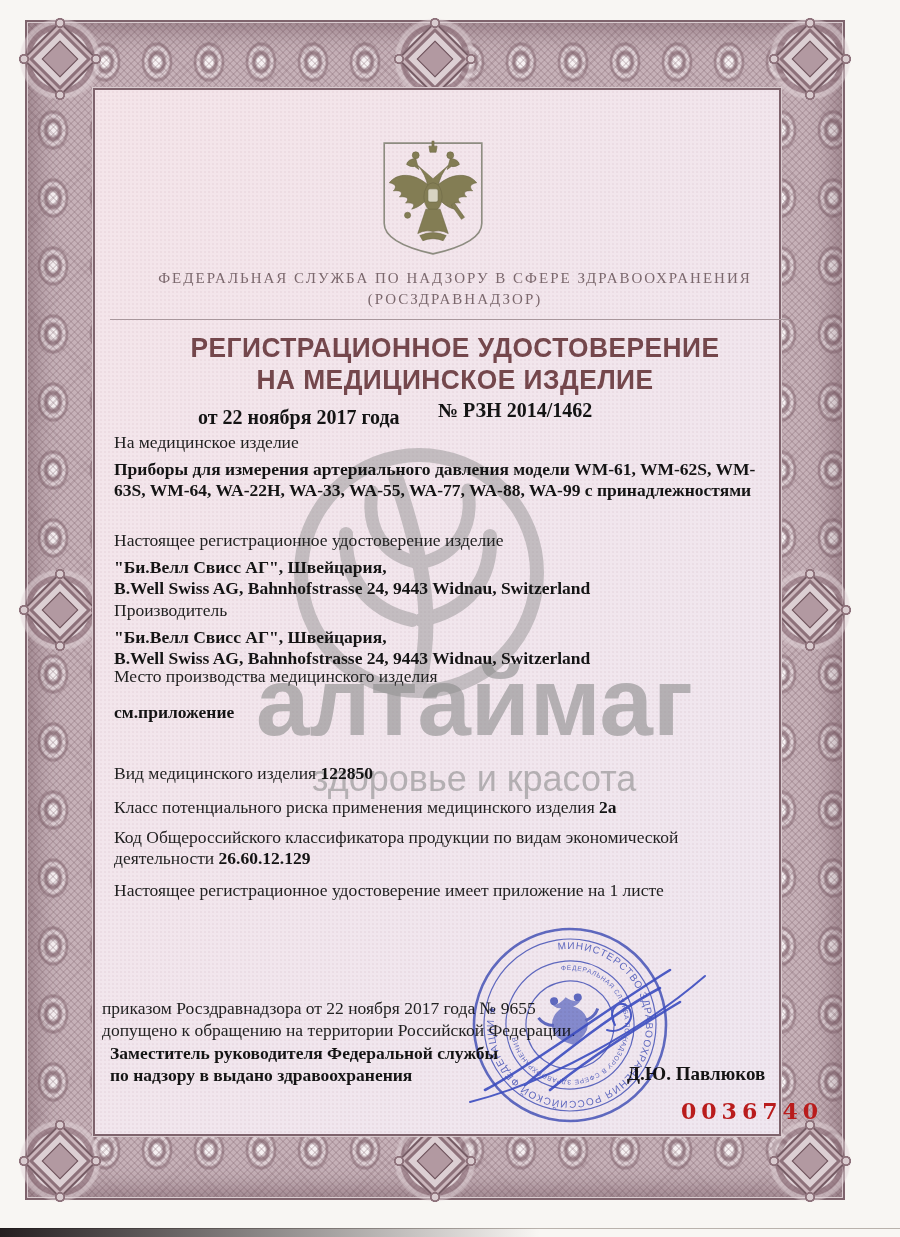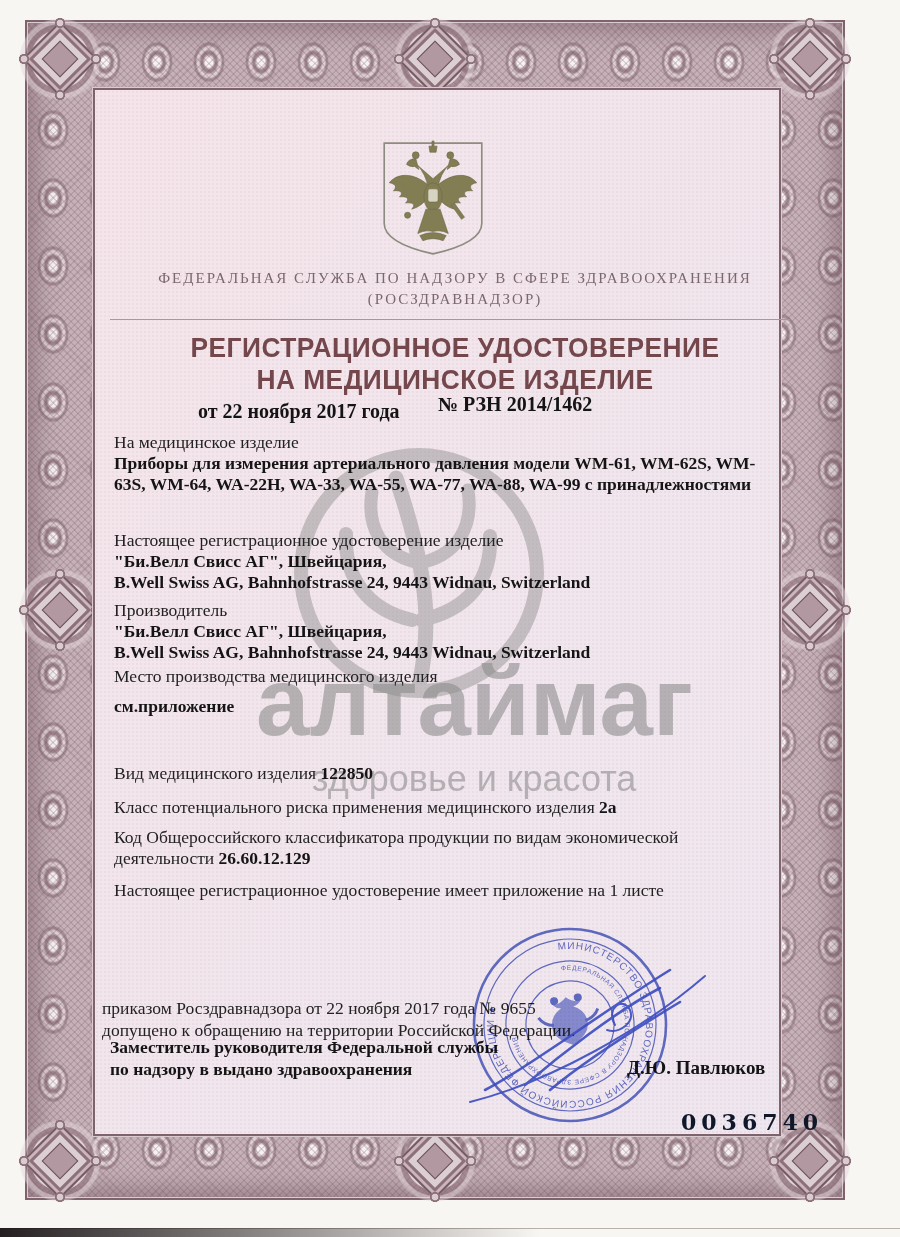--- a/index.html
+++ b/index.html
@@ -33,25 +33,25 @@
     background:radial-gradient(circle,#d9cbcf 40%, #8d717a 42% 58%, rgba(0,0,0,0) 62%);}
   .orn .t-n{left:38px;top:2px}.orn .t-s{left:38px;bottom:2px}.orn .t-w{left:2px;top:38px}.orn .t-e{right:2px;top:38px}
   
   .abs{position:absolute;}
   .agency{width:690px;left:110px;text-align:center;color:#7b686d;font-size:15px;letter-spacing:2px;}
   .divider{left:110px;top:319px;width:680px;height:1px;background:#a8979c;}
   .title{width:690px;left:110px;text-align:center;color:#74474c;
     font-family:"Liberation Sans",sans-serif;font-weight:bold;font-size:28px;letter-spacing:.5px;
     transform:scaleX(.94);}
   .ln{font-size:17.5px;line-height:21px;}
-  b,.b{font-weight:bold;color:#141414;}
+  b,.b{font-weight:bold;color:#141414;margin-top:6px;}
   .wm{color:#8d8d8d;opacity:.6;font-family:"Liberation Sans",sans-serif;z-index:1;}
   .txt{z-index:2;}
   .stamp-layer{z-index:3;}
-  .serial{font-family:"DejaVu Serif",serif;font-weight:bold;font-size:22px;letter-spacing:5px;color:#0f172a;margin-top:11px;}
+  .serial{font-family:"DejaVu Serif",serif;font-weight:bold;font-size:22px;letter-spacing:5px;color:#b91c1c;}
   .scanline{position:absolute;left:0;top:1228px;width:100%;height:1px;background:#b9b2ac;}
   .photoedge{position:absolute;left:0;bottom:0;width:60%;height:9px;
     background:linear-gradient(to right, rgba(18,12,14,.92), rgba(18,12,14,0));}
 </style>
 </head>
 <body>
 
 <div id="canvas">
 
   <div class="frame"></div>

